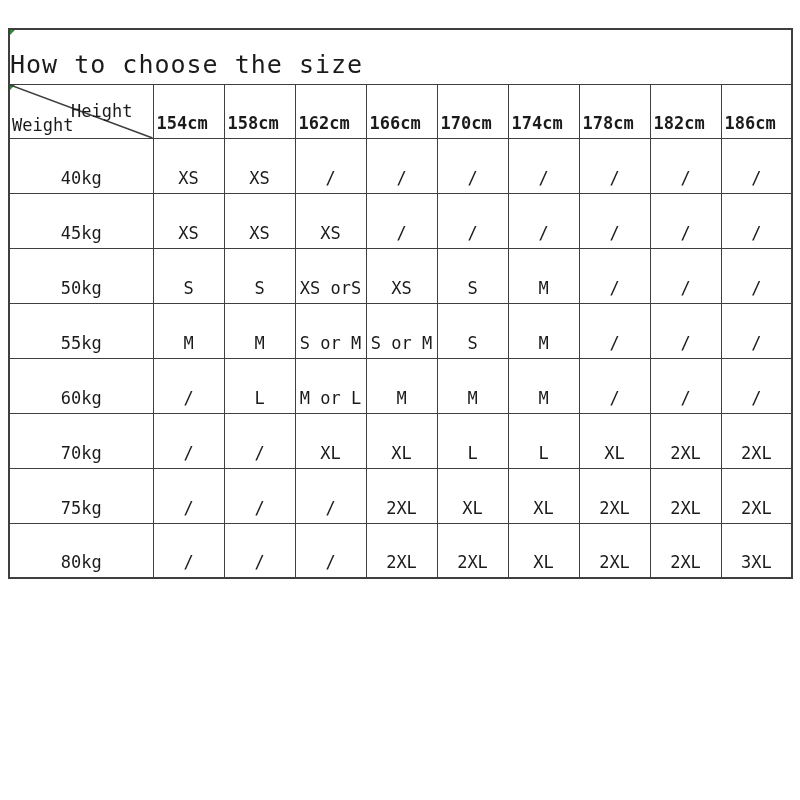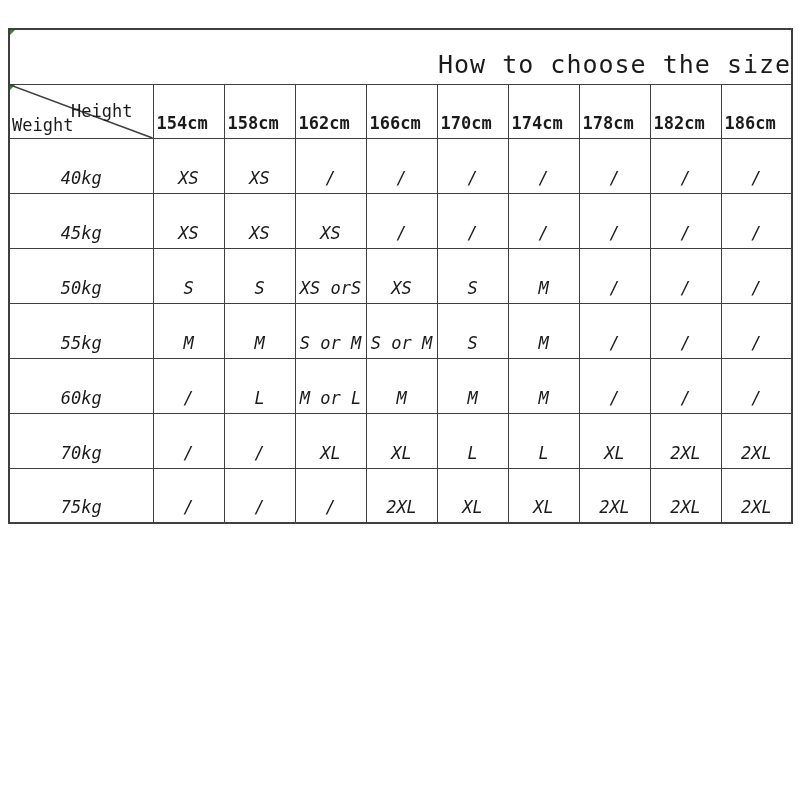--- a/index.html
+++ b/index.html
@@ -26,34 +26,34 @@
   th,td{
     border:1px solid var(--grid);
     font-weight:normal;
     vertical-align:bottom;
     position:relative;
     overflow:visible;
     white-space:nowrap;
   }
   tr.title-row{height:55px;}
   th.title-cell{
-    text-align:right;
+    text-align:left;
     font-size:25px;
     padding:0 0 5px 0;
     letter-spacing:1px;
   }
   tr.header-row{height:54px;}
   th.diag-cell{padding:17px;}
   th.colhead{
     text-align:left;
     font-size:17px;
     padding:5px 0 5px 3px;
     font-weight:bold;
   }
-  tr.data-row{height:55px;font-style:italic;}
+  tr.data-row{height:55px;}
   td.weight,td.val{
     text-align:center;
     font-size:17px;
     padding:0 0 5px 0;
   }
   .diag-svg{position:absolute;left:0;top:0;width:100%;height:100%;display:block;}
   .diag-height{
     position:absolute;top:16px;right:20px;
     font-size:17px;
   }
@@ -192,14 +192,26 @@
         <td class="val">/</td>
         <td class="val">/</td>
         <td class="val">/</td>
         <td class="val">2XL</td>
         <td class="val">XL</td>
         <td class="val">XL</td>
         <td class="val">2XL</td>
         <td class="val">2XL</td>
         <td class="val">2XL</td>
       </tr>
+      <tr class="data-row">
+        <td class="weight">80kg</td>
+        <td class="val">/</td>
+        <td class="val">/</td>
+        <td class="val">/</td>
+        <td class="val">2XL</td>
+        <td class="val">2XL</td>
+        <td class="val">XL</td>
+        <td class="val">2XL</td>
+        <td class="val">2XL</td>
+        <td class="val">3XL</td>
+      </tr>
     </tbody>
 </table>
 
 </body></html>

